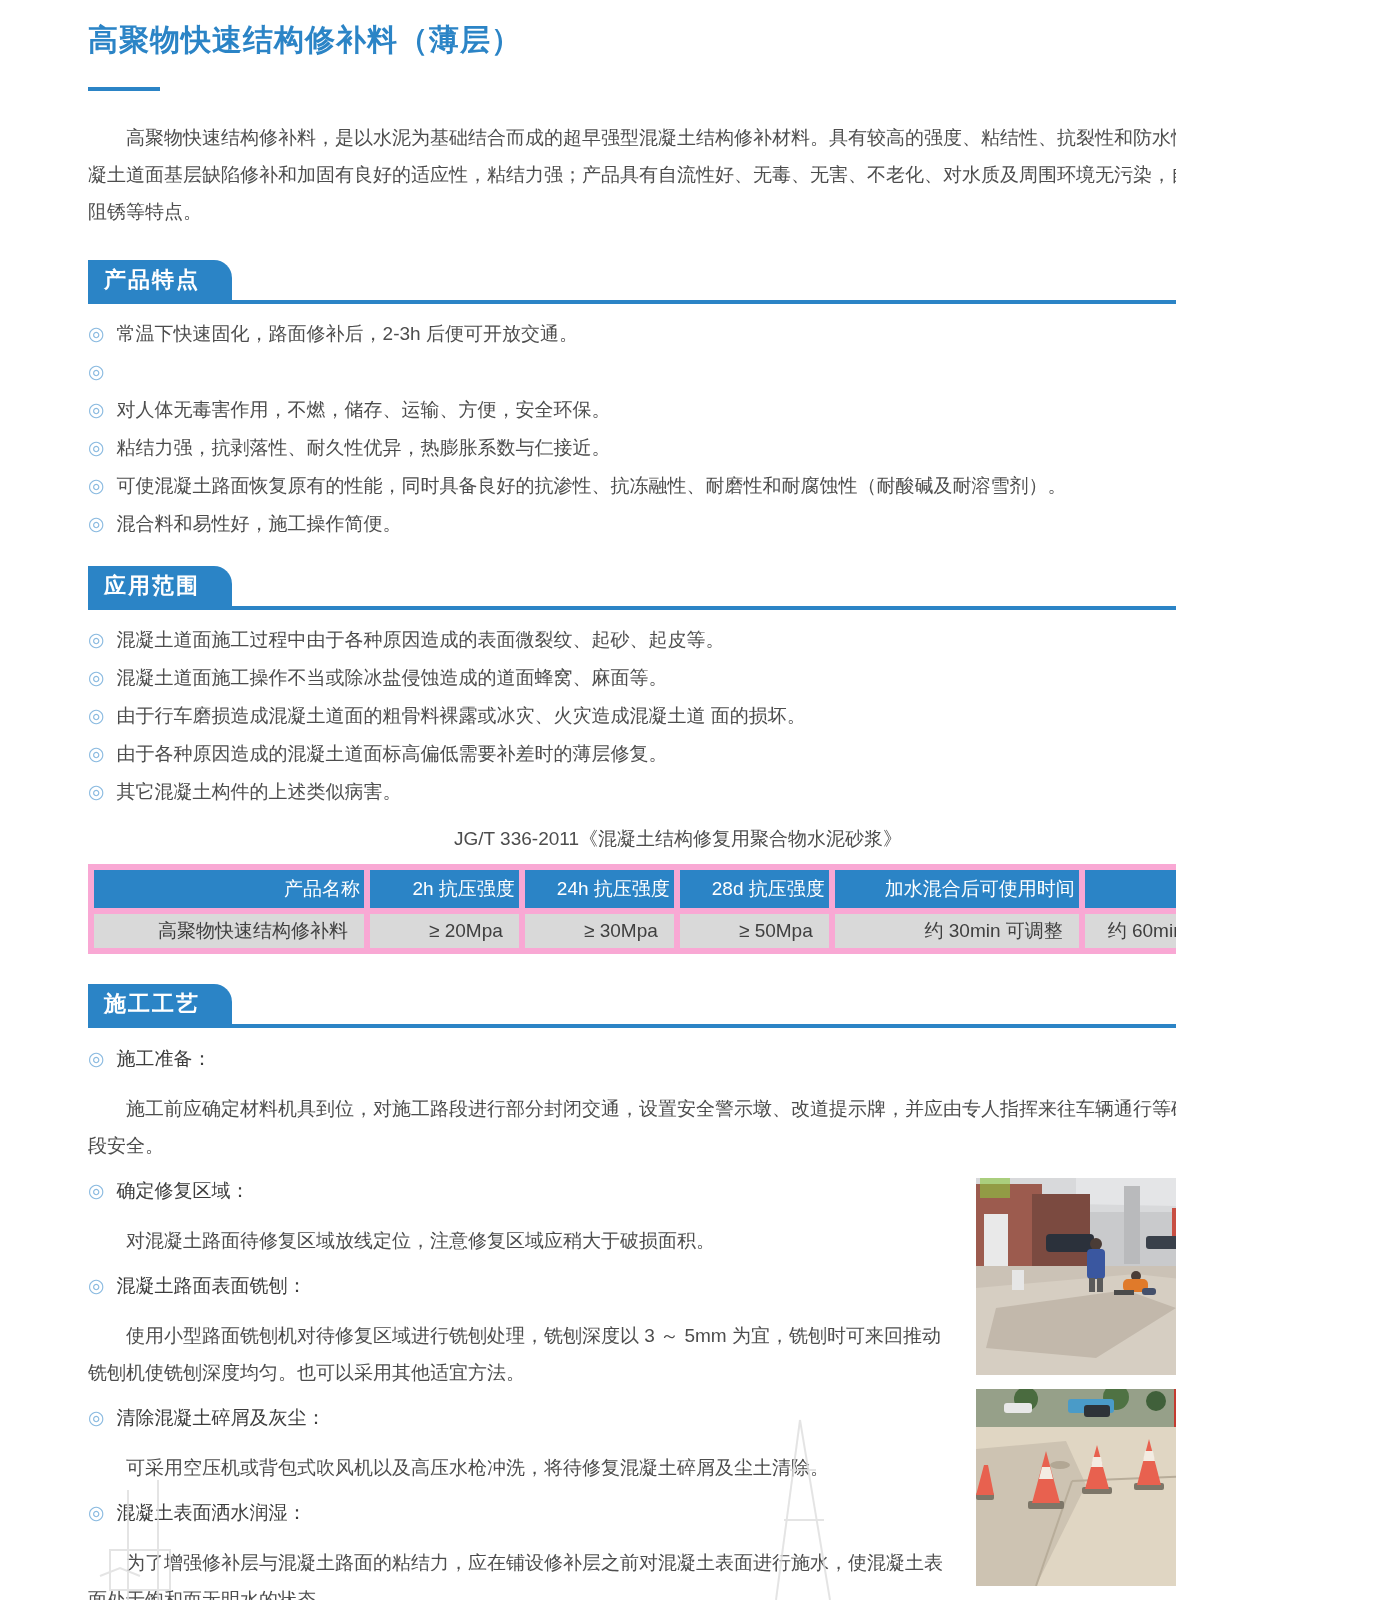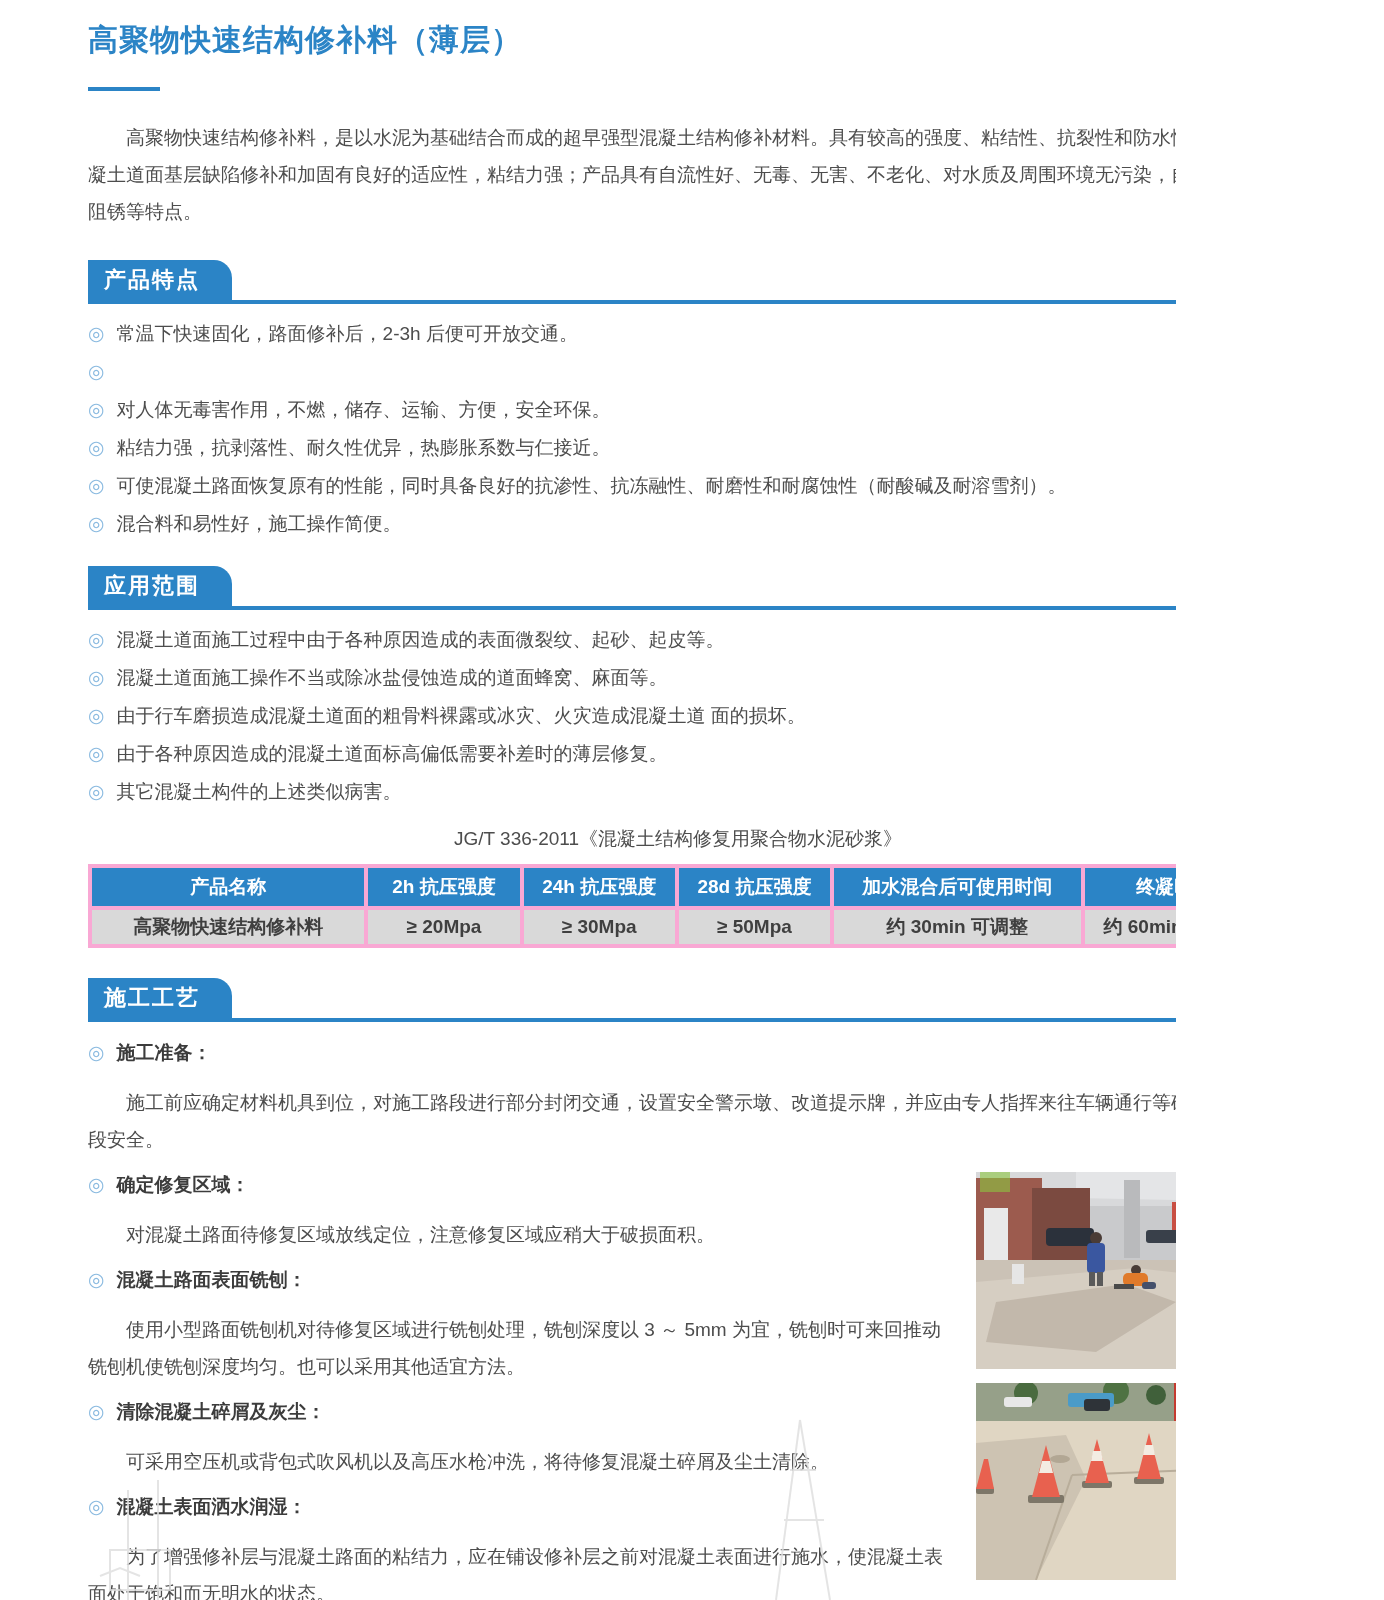--- a/index.html
+++ b/index.html
@@ -19,28 +19,28 @@
     display:inline-block;background:#2b84c6;color:#ffffff;font-size:22px;font-weight:bold;
     line-height:28px;padding:6px 32px 6px 16px;border-radius:0 18px 0 0;letter-spacing:2px;
   }
   
   ul.bullets{list-style:none;margin:18px 0 0;padding:0;}
   ul.bullets li{display:flex;align-items:flex-start;margin:0 0 14px;font-size:19px;line-height:24px;color:#4d4d4d;}
   .mk{color:#8abae0;font-size:19px;margin-right:12px;flex:0 0 auto;}
   
   .tbl-caption{text-align:center;font-size:19px;color:#4d4d4d;margin:22px 0 12px;}
   table.perf{width:100%;border-collapse:collapse;table-layout:fixed;}
-  table.perf th,table.perf td{border:4px solid #f9a8d4;text-align:center;font-weight:bold;}
+  table.perf th,table.perf td{border:6px solid #f9a8d4;text-align:right;font-weight:normal;}
   table.perf th{background:#2b84c6;color:#ffffff;font-size:19px;padding:6px 4px;}
   table.perf td{background:#d9d9d9;color:#3f3f3f;font-size:19px;padding:4px 16px;}
   col.c-name{width:23.5%;} col.c-s{width:13.2%;} col.c-time{width:21.3%;} col.c-final{width:15.6%;}
   
   .process-body{margin-top:16px;font-size:19px;}
   .step-title{margin:12px 0 4px;font-size:19px;line-height:30px;color:#3c3c3c;display:flex;align-items:flex-start;}
-  .step-title b{font-weight:bold;color:#3c3c3c;}
+  .step-title b{font-weight:normal;color:#3c3c3c;}
   .step-para{margin:16px 0 6px;line-height:37px;text-indent:2em;color:#4d4d4d;}
   .photo-col{float:right;width:292px;margin:8px 0 6px 20px;}
   .photo{display:block;width:292px;height:197px;margin-bottom:14px;}
   
   .watermark{position:absolute;left:0;top:1400px;pointer-events:none;}
   .clearfix::after{content:"";display:block;clear:both;}
 </style>
 </head>
 <body>
 

